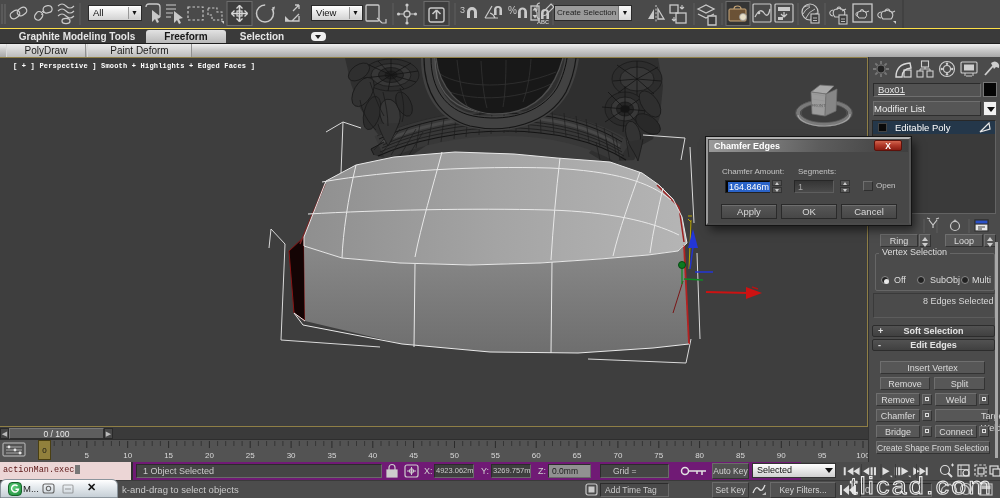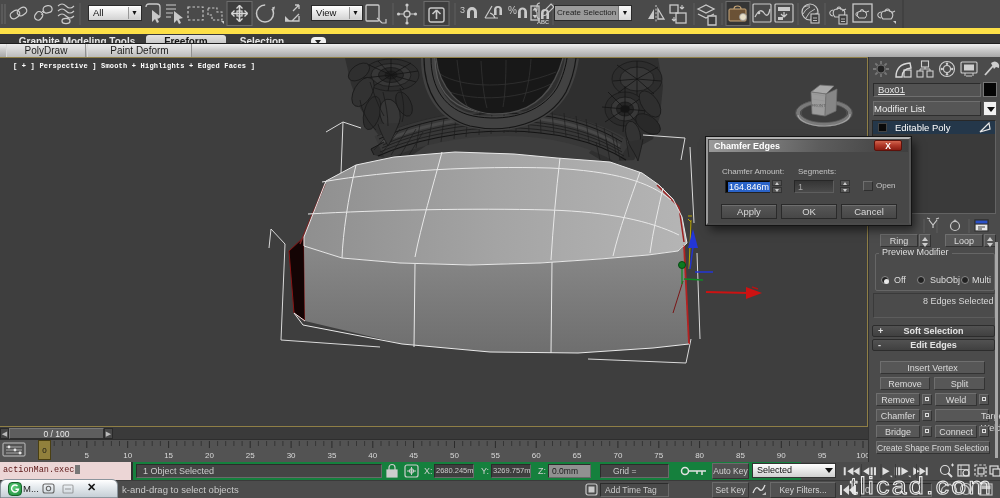--- a/index.html
+++ b/index.html
@@ -2,21 +2,21 @@
 <html><head>
 <meta charset="utf-8">
 <style>
 * { margin:0; padding:0; box-sizing:border-box; }
 html,body { width:1000px; height:498px; overflow:hidden; }
 body { font-family:"Liberation Sans", sans-serif; background:#4b4b4b; position:relative; -webkit-font-smoothing:antialiased; }
 .abs { position:absolute; }
 
 #toolbar { left:0; top:0; width:1000px; height:28px; background:#4a4a4a; }
 
-#tabsrow { left:0; top:28px; width:1000px; height:15px; background:#3a3a3a; border-top:6px solid #fde047; }
+#tabsrow { left:0; top:28px; width:1000px; height:15px; background:#3a3a3a; border-top:1px solid #fde047; }
 .rtab { position:absolute; top:2px; height:13px; font-size:10px; font-weight:bold; color:#e6e6e6; text-align:center; line-height:12px; }
 #freeformtab { position:absolute; left:146px; top:1px; width:80px; height:14px; background:linear-gradient(#e2e2e2,#b6b6b6); border-radius:3px 3px 0 0; color:#161616; font-size:10px; font-weight:bold; text-align:center; line-height:14px; }
 #minbtn { position:absolute; left:311px; top:3px; width:15px; height:9px; background:#f0f0f0; border-radius:4px; }
 #minbtn:after { content:""; position:absolute; left:4px; top:3px; border-left:3px solid transparent; border-right:3px solid transparent; border-top:4px solid #222; }
 
 #ribbon { left:0; top:43px; width:1000px; height:14px; background:linear-gradient(#f0f0f0,#cfcfcf 40%,#a8a8a8); border-top:1px solid #1e1e1e; }
 .ribtab { position:absolute; top:0; height:14px; font-size:10px; color:#1c1c1c; text-align:center; line-height:14px; background:linear-gradient(#ececec,#b8b8b8); border-right:1px solid #909090; border-left:1px solid #d8d8d8; }
 
 #viewport { left:0; top:57px; width:868px; height:370px; background:#3e3e3e; border:1px solid #8f7f46; border-left:none; }
 #vplabel { position:absolute; left:13px; top:4px; color:#fff; font-family:"Liberation Mono",monospace; font-size:7px; font-weight:bold; letter-spacing:0.2px; }
@@ -32,21 +32,21 @@
 #dlgx { position:absolute; left:166px; top:1px; width:28px; height:11px; background:linear-gradient(#d2654e,#b23a2a 45%,#891c11); border:1px solid #5c120b; border-radius:2px; color:#fff; font-size:8.5px; font-weight:bold; text-align:center; line-height:10px; }
 .dlab { position:absolute; color:#c4c4c4; font-size:8px; }
 .dbtn { position:absolute; top:65px; width:56px; height:15px; background:linear-gradient(#575757,#474747); border:1px solid #2a2a2a; box-shadow:inset 0 1px 0 #6e6e6e; color:#d8d8d8; font-size:9.5px; text-align:center; line-height:14px; }
 .spin { position:absolute; width:10px; height:13px; }
 .spin div { position:absolute; left:0; width:10px; height:6px; background:#565656; border:1px solid #333; }
 .spin .up:after { content:""; position:absolute; left:2px; top:1px; border-left:2.5px solid transparent; border-right:2.5px solid transparent; border-bottom:3px solid #ccc; }
 .spin .dn:after { content:""; position:absolute; left:2px; top:1px; border-left:2.5px solid transparent; border-right:2.5px solid transparent; border-top:3px solid #ccc; }
 
 #timeslider { left:0; top:427px; width:868px; height:13px; background:#3a3a3a; border-bottom:1px solid #2e2e2e; }
 #ruler { left:0; top:440px; width:868px; height:22px; background:#535353; }
-#statusrow { left:0; top:462px; width:801px; height:18px; background:#15803d; }
+#statusrow { left:0; top:462px; width:801px; height:18px; background:#701a75; }
 #promptrow { left:0; top:480px; width:1000px; height:18px; background:#4c4c4c; border-top:1px solid #3a3a3a; }
 .sfield { position:absolute; background:#454545; border:1px solid; border-color:#2c2c2c #6a6a6a #6a6a6a #2c2c2c; color:#cccccc; font-size:9px; }
 .gbtn { position:absolute; background:#515151; border:1px solid; border-color:#6a6a6a #333 #333 #6a6a6a; color:#d4d4d4; font-size:8.5px; text-align:center; white-space:nowrap; overflow:hidden; }
 
 #wm { left:849px; top:474px; z-index:30; }
 
 #owin { left:0; top:479px; width:118px; height:19px; background:linear-gradient(#ffffff,#e6ebef 40%,#c6cfd6); border:1px solid #8b959d; border-radius:6px 6px 0 0; z-index:25; }
 </style>
 </head>
 <body>
@@ -465,21 +465,21 @@
 <div class="pbtn" style="left:50px;top:177px;width:12px;height:13px;">
       <span style="position:absolute;left:2px;top:2px;border-left:3.5px solid transparent;border-right:3.5px solid transparent;border-bottom:4px solid #ccc;"></span>
       <span style="position:absolute;left:2px;top:8px;border-left:3.5px solid transparent;border-right:3.5px solid transparent;border-top:4px solid #ccc;"></span>
     </div>
 <div class="pbtn" style="left:76px;top:177px;width:38px;height:13px;line-height:12px;">Loop</div>
 <div class="pbtn" style="left:115px;top:177px;width:12px;height:13px;">
       <span style="position:absolute;left:2px;top:2px;border-left:3.5px solid transparent;border-right:3.5px solid transparent;border-bottom:4px solid #ccc;"></span>
       <span style="position:absolute;left:2px;top:8px;border-left:3.5px solid transparent;border-right:3.5px solid transparent;border-top:4px solid #ccc;"></span>
     </div>
 <div style="position:absolute;left:6px;top:196px;width:120px;height:38px;border:1px solid #666;border-radius:2px;"></div>
-<div style="position:absolute;left:10px;top:190px;background:#4b4b4b;padding:0 3px;color:#dedede;font-size:9px;">Preview Modifier</div>
+<div style="position:absolute;left:10px;top:190px;background:#4b4b4b;padding:0 3px;color:#dedede;font-size:9px;">Vertex Selection</div>
 <div style="position:absolute;left:12px;top:218px;width:114px;height:12px;color:#dedede;font-size:9px;">
   <span style="position:absolute;left:0px;top:1px;width:8px;height:8px;border-radius:50%;background:#222;border:1px solid #888;"></span>
       <span style="position:absolute;left:2.5px;top:3.5px;width:5px;height:5px;border-radius:50%;background:#e8e8e8;"></span>
       <span style="position:absolute;left:13px;">Off</span>
   <span style="position:absolute;left:36px;top:1px;width:8px;height:8px;border-radius:50%;background:#222;border:1px solid #888;"></span>
       <span style="position:absolute;left:49px;">SubObj</span>
   <span style="position:absolute;left:80px;top:1px;width:8px;height:8px;border-radius:50%;background:#222;border:1px solid #888;"></span>
       <span style="position:absolute;left:91px;">Multi</span>
 </div>
 <div style="position:absolute;left:4px;top:236px;width:122px;height:25px;border:1px solid;border-color:#3a3a3a #5c5c5c #5c5c5c #3a3a3a;"></div>
@@ -560,21 +560,21 @@
   <svg width="36" height="18" style="position:absolute;left:384px;top:0;">
     <g stroke="#cdcdcd" stroke-width="1.2" fill="none">
       <rect x="3" y="8" width="10" height="7" fill="#cdcdcd"></rect>
         <path d="M5,8 v-2.5 a3,3 0 0 1 6,0 V8"></path>
       <rect x="21" y="3" width="13" height="12" rx="2"></rect>
         <path d="M27.5,5 v8 M23,9 h9" stroke-width="1"></path>
         <circle cx="27.5" cy="9" r="2.2" stroke-width="1"></circle>
     </g>
   </svg>
   <div style="position:absolute;left:424px;top:4px;color:#cfcfcf;font-size:9px;">X:</div>
-  <div class="sfield" style="left:434px;top:2px;width:40px;height:14px;line-height:12px;padding-left:1px;background:#3e3e3e;font-size:7.5px;white-space:nowrap;overflow:hidden;">2680.245m</div>
+  <div class="sfield" style="left:434px;top:2px;width:40px;height:14px;line-height:12px;padding-left:1px;background:#3e3e3e;font-size:7.5px;white-space:nowrap;overflow:hidden;">4923.062m</div>
   <div style="position:absolute;left:481px;top:4px;color:#cfcfcf;font-size:9px;">Y:</div>
   <div class="sfield" style="left:491px;top:2px;width:40px;height:14px;line-height:12px;padding-left:1px;background:#3e3e3e;font-size:7.5px;white-space:nowrap;overflow:hidden;">3269.757m</div>
   <div style="position:absolute;left:538px;top:4px;color:#cfcfcf;font-size:9px;">Z:</div>
   <div class="sfield" style="left:548px;top:2px;width:43px;height:14px;line-height:12px;padding-left:3px;background:#919191;color:#1a1a1a;font-size:8.5px;">0.0mm</div>
   <div class="sfield" style="left:600px;top:2px;width:69px;height:14px;line-height:12px;padding-left:12px;font-size:8.5px;">Grid = 254.0mm</div>
   <svg width="34" height="18" style="position:absolute;left:678px;top:0;">
     <g stroke="#e2e2e2" stroke-width="1.5" fill="none">
         <circle cx="7" cy="9" r="3.5"></circle>
         <path d="M10.5,9 L28,9 M24,9 l0,4 M19,9 l0,3"></path>
       </g>

